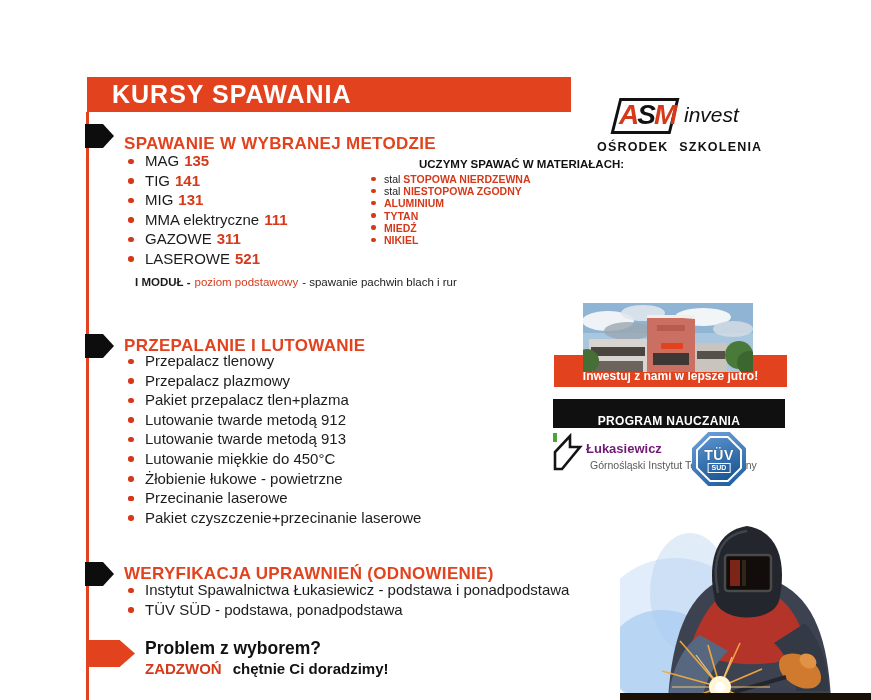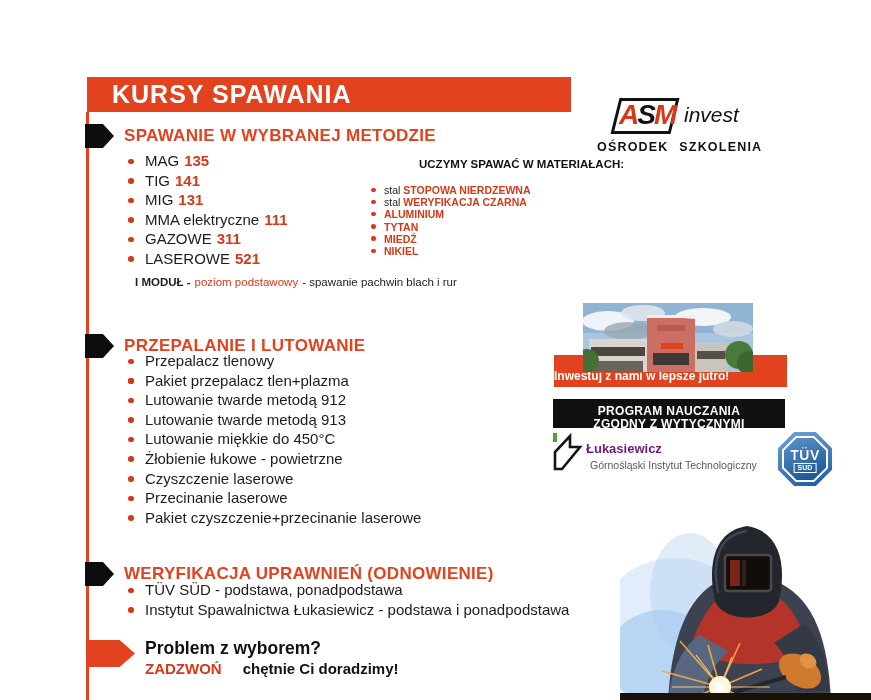--- a/index.html
+++ b/index.html
@@ -18,21 +18,21 @@
 
   
   ul.blist { list-style:none; position:absolute; }
   ul.blist li { position:relative; padding-left:17px; line-height:19.6px; font-size:15px; color:#1c1c1c; white-space:nowrap; }
   ul.blist li .dot { position:absolute; left:0; top:7.5px; width:5.5px; height:5.5px; border-radius:50%; background:#d6391a; }
   .m-code { color:#d6391a; font-weight:bold; margin-left:5px; }
 
   
   .materials { position:absolute; left:371px; top:158px; }
   .materials h3 { font-size:11.5px; font-weight:bold; color:#111; white-space:nowrap;margin-left:48px; }
-  .materials ul { list-style:none; margin-top:14px; }
+  .materials ul { list-style:none; margin-top:3px; }
   .materials li { position:relative; padding-left:13px; line-height:12.2px; font-size:10.5px; white-space:nowrap; }
   .materials li .dot { position:absolute; left:0; top:3.5px; width:4.5px; height:4.5px; border-radius:50%; background:#d6391a; }
   .mat-prefix { color:#1c1c1c; }
   .mat-prefix:not(:empty) { margin-right:3px; }
   .mat-name { color:#d6391a; font-weight:bold; }
 
   
   .modules { position:absolute; left:135px; top:276px; }
   .modules p { font-size:11.5px; line-height:13.6px; color:#1c1c1c; white-space:nowrap;text-align:center; }
   .modules b { font-weight:bold; }
@@ -44,47 +44,47 @@
   .asm-frame { position:absolute; left:19px; top:3px; width:60px; height:36px; border:3px solid #111; transform:skewX(-14deg); }
   .asm-letters { position:absolute; left:23px; top:4px; font-style:italic; font-weight:bold; font-size:28px; letter-spacing:-2px; }
   .asm-a, .asm-m { color:#d6391a; }
   .asm-s { color:#111; }
   .asm-invest { position:absolute; left:88px; top:8px; font-style:italic; font-size:21px; color:#111; }
   .asm-sub { position:absolute; left:1px; top:45px; font-weight:bold; font-size:12.5px; letter-spacing:1.2px; word-spacing:6px; color:#111; white-space:nowrap; }
 
   
   .bldg { position:absolute; left:583px; top:303px; width:170px; height:69px; z-index:2; }
   .banner { position:absolute; left:554px; top:355px; width:233px; height:32px; background:#e2431e; z-index:1; }
-  .banner-text { position:absolute; left:0; bottom:4px; width:100%; color:#fff; font-weight:bold; font-size:12px; white-space:nowrap; }
+  .banner-text { position:absolute; left:0; bottom:4px; width:100%; text-align:center; color:#fff; font-weight:bold; font-size:12px; white-space:nowrap; }
   .blackbar { position:absolute; left:553px; top:399px; width:232px; height:29px; background:#101010; color:#fff;
-              font-weight:bold; font-size:12px; line-height:13px; text-align:center; padding-top:6px; letter-spacing:0.3px; }
+              font-weight:bold; font-size:12px; line-height:13px; text-align:center; padding-top:16px; letter-spacing:0.3px; }
 
   
   .luk-mark { position:absolute; left:549px; top:431px; width:34px; height:42px; }
   .luk-name { position:absolute; left:586px; top:441px; font-weight:bold; font-size:13px; color:#701a75; }
   .luk-sub { position:absolute; left:590px; top:459px; font-size:10.5px; color:#5a5a5a; white-space:nowrap; }
-  .tuv { position:absolute; left:778px; top:432px; width:54px; height:54px;
+  .tuv { position:absolute; left:692px; top:432px; width:54px; height:54px;
          clip-path:polygon(30% 0,70% 0,100% 30%,100% 70%,70% 100%,30% 100%,0 70%,0 30%);
          background:linear-gradient(160deg,#6ea3d8,#1c5a9e); }
   .tuv-ring { position:absolute; left:4px; top:4px; right:4px; bottom:4px;
               clip-path:polygon(30% 0,70% 0,100% 30%,100% 70%,70% 100%,30% 100%,0 70%,0 30%);
               background:#fff; }
   .tuv-core { position:absolute; left:6px; top:6px; right:6px; bottom:6px;
               clip-path:polygon(30% 0,70% 0,100% 30%,100% 70%,70% 100%,30% 100%,0 70%,0 30%);
               background:linear-gradient(160deg,#5b93cd,#15518f); }
   .tuv-tuv { position:absolute; top:15px; width:100%; text-align:center; color:#fff; font-weight:bold; font-size:14px; letter-spacing:0.5px; text-shadow:0 0 1px #0a3a6b; }
   .tuv-sud { position:absolute; top:31px; left:50%; transform:translateX(-50%); color:#fff; font-weight:bold; font-size:7px; border:1px solid #fff; padding:0 3px; line-height:8px; }
 
   
   .foot-arrow { position:absolute; left:87px; top:640px; width:48px; height:27px; background:#e2431e;
                 clip-path:polygon(0 0,68% 0,100% 50%,68% 100%,0 100%); }
   .foot-l1 { position:absolute; left:145px; top:638px; font-weight:bold; font-size:17.5px; color:#111; }
   .foot-l2 { position:absolute; left:145px; top:660px; font-weight:bold; font-size:15px; color:#111; }
   .foot-accent { color:#d6391a; }
-  .foot-rest { margin-left:21px; }
+  .foot-rest { margin-left:11px; }
 
   .welder { position:absolute; left:620px; top:473px; width:251px; height:227px; }
 </style>
 </head>
 <body>
 
 <div class="page">
 
   <div class="vline"></div>
 
@@ -95,59 +95,59 @@
   <div class="asm">
     <div class="asm-frame"></div>
     <div class="asm-letters">
       <span class="asm-a">A</span><span class="asm-s">S</span><span class="asm-m">M</span>
     </div>
     <span class="asm-invest">invest</span>
     <div class="asm-sub">OŚRODEK SZKOLENIA</div>
   </div>
 
   <div class="arrow-black" style="left:85px; top:124px;"></div>
-  <h2 class="sec-h" style="left:124px; top:126px;">SPAWANIE W WYBRANEJ METODZIE</h2>
+  <h2 class="sec-h" style="left:124px; top:134px;">SPAWANIE W WYBRANEJ METODZIE</h2>
 
   <ul class="blist" style="left:128px; top:151px;">
     <li><span class="dot"></span><span>MAG</span><b class="m-code">135</b></li>
     <li><span class="dot"></span><span>TIG</span><b class="m-code">141</b></li>
     <li><span class="dot"></span><span>MIG</span><b class="m-code">131</b></li>
     <li><span class="dot"></span><span>MMA elektryczne</span><b class="m-code">111</b></li>
     <li><span class="dot"></span><span>GAZOWE</span><b class="m-code">311</b></li>
     <li><span class="dot"></span><span>LASEROWE</span><b class="m-code">521</b></li>
   </ul>
 
   <div class="materials">
     <h3>UCZYMY SPAWAĆ W MATERIAŁACH:</h3>
     <ul>
       <li><span class="dot"></span><span class="mat-prefix">stal</span><b class="mat-name">STOPOWA NIERDZEWNA</b></li>
-      <li><span class="dot"></span><span class="mat-prefix">stal</span><b class="mat-name">WERYFIKACJA CZARNA</b></li>
+      <li><span class="dot"></span><span class="mat-prefix">stal</span><b class="mat-name">NIESTOPOWA ZGODNY</b></li>
       <li><span class="dot"></span><span class="mat-prefix"></span><b class="mat-name">ALUMINIUM</b></li>
       <li><span class="dot"></span><span class="mat-prefix"></span><b class="mat-name">TYTAN</b></li>
       <li><span class="dot"></span><span class="mat-prefix"></span><b class="mat-name">MIEDŹ</b></li>
       <li><span class="dot"></span><span class="mat-prefix"></span><b class="mat-name">NIKIEL</b></li>
     </ul>
   </div>
 
   <div class="modules">
     <p><b>I MODUŁ -</b><span class="mod-level">poziom podstawowy</span><span class="mod-desc">- spawanie pachwin blach i rur</span></p>
   </div>
 
   <div class="arrow-black" style="left:85px; top:334px;"></div>
   <h2 class="sec-h" style="left:124px; top:336px;">PRZEPALANIE I LUTOWANIE</h2>
 
   <ul class="blist" style="left:128px; top:351px;">
     <li><span class="dot"></span><span>Przepalacz tlenowy</span></li>
-    <li><span class="dot"></span></li>
+    <li><span class="dot"></span><span>Przepalacz plazmowy</span></li>
     <li><span class="dot"></span><span>Pakiet przepalacz tlen+plazma</span></li>
     <li><span class="dot"></span><span>Lutowanie twarde metodą 912</span></li>
     <li><span class="dot"></span><span>Lutowanie twarde metodą 913</span></li>
     <li><span class="dot"></span><span>Lutowanie miękkie do 450°C</span></li>
     <li><span class="dot"></span><span>Żłobienie łukowe - powietrzne</span></li>
-    <li><span class="dot"></span><span>Czyszczenie laserowe</span></li>
+    <li><span class="dot"></span></li>
     <li><span class="dot"></span><span>Przecinanie laserowe</span></li>
     <li><span class="dot"></span><span>Pakiet czyszczenie+przecinanie laserowe</span></li>
   </ul>
 
   <svg class="bldg" viewBox="0 0 170 69">
     <rect width="170" height="69" fill="#a8c6de"></rect>
     <rect width="170" height="30" fill="#8fb4d4"></rect>
     <ellipse cx="25" cy="18" rx="26" ry="10" fill="#f4f6f8" opacity="0.95"></ellipse>
     <ellipse cx="60" cy="10" rx="22" ry="8" fill="#dfe6ec" opacity="0.9"></ellipse>
     <ellipse cx="120" cy="14" rx="28" ry="9" fill="#f7f9fa" opacity="0.95"></ellipse>
@@ -188,22 +188,22 @@
     <div class="tuv-ring"></div>
     <div class="tuv-core"></div>
     <div class="tuv-tuv">TÜV</div>
     <div class="tuv-sud">SÜD</div>
   </div>
 
   <div class="arrow-black" style="left:85px; top:562px;"></div>
   <h2 class="sec-h" style="left:124px; top:564px;">WERYFIKACJA UPRAWNIEŃ (ODNOWIENIE)</h2>
 
   <ul class="blist" style="left:128px; top:580px;">
+    <li><span class="dot"></span><span>Instytut Spawalnictwa Łukasiewicz - podstawa i ponadpodstawa</span></li>
     <li><span class="dot"></span><span>TÜV SÜD - podstawa, ponadpodstawa</span></li>
-    <li><span class="dot"></span><span>Instytut Spawalnictwa Łukasiewicz - podstawa i ponadpodstawa</span></li>
   </ul>
 
   <div class="foot-arrow"></div>
   <div class="foot-l1">Problem z wyborem?</div>
   <div class="foot-l2">
     <span class="foot-accent">ZADZWOŃ</span><span class="foot-rest">chętnie Ci doradzimy!</span>
   </div>
 
   <svg class="welder" viewBox="0 0 251 227">
     <ellipse cx="55" cy="160" rx="80" ry="75" fill="#bcd7f5" opacity="0.45"></ellipse>

